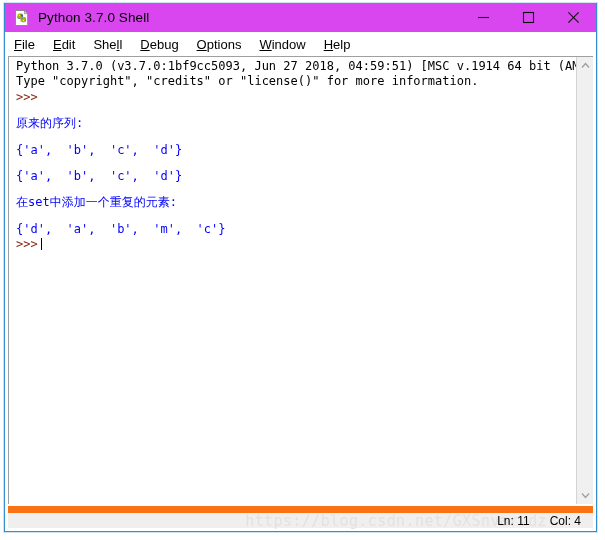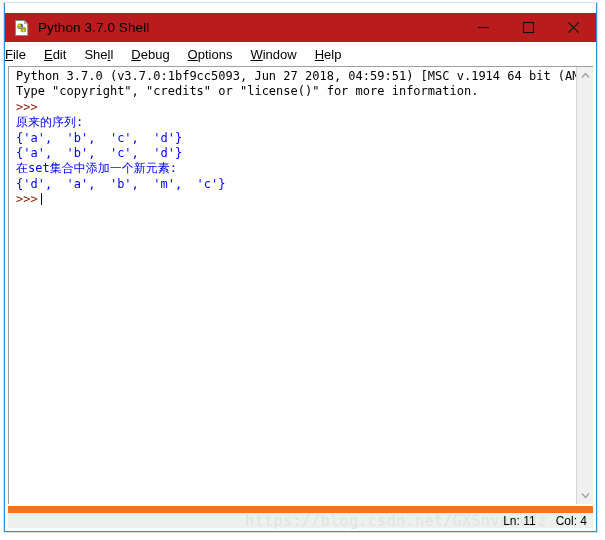--- a/index.html
+++ b/index.html
@@ -32,25 +32,24 @@
     position: absolute;
     left: -2px; right: -2px; top: -1px; bottom: -2px;
     border: 1px solid #cfe4f2;
     pointer-events: none;
   }
 
   
   #titlebar {
     height: 29px;
     min-height: 29px;
-    background: #b91c1c;
-    display: flex;
-    align-items: center;
-    position: relative;
-    margin-top: 10px;
+    background: #d946ef;
+    display: flex;
+    align-items: center;
+    position: relative;
   }
   #app-icon {
     width: 18px;
     height: 18px;
     margin-left: 8px;
     margin-right: 7px;
     position: relative;
     flex: 0 0 auto;
   }
   #title-text {
@@ -74,20 +73,21 @@
   }
   .winbtn svg { display: block; }
 
   
   #menubar {
     height: 24px;
     min-height: 24px;
     background: #ffffff;
     display: flex;
     align-items: center;
+    padding-left: 9px;
     border-bottom: 0;
   }
   .menu-item {
     font-size: 13px;
     color: #000000;
     padding: 0 9px 0 0;
     margin-right: 9px;
     white-space: nowrap;
     font-family: "Liberation Sans", sans-serif;
   }
@@ -116,21 +116,21 @@
   }
   .line {
     font-family: "DejaVu Sans Mono", "Liberation Mono", monospace;
     font-size: 12px;
     line-height: 15.4px;
     white-space: pre;
     color: #000000;
     letter-spacing: 0px;
   }
   .c-black  { color: #000000; }
-  .c-blue   { color: #0000ff; }
+  .c-blue   { color: #0000ff; margin-top: 11px; }
   .c-prompt { color: #8b2a12; }
   .cursor {
     display: inline-block;
     width: 1.5px;
     height: 12px;
     background: #000000;
     vertical-align: -2px;
     margin-left: 3px;
   }
 
@@ -186,21 +186,21 @@
     pointer-events: none;
   }
   .status-field {
     font-family: "Liberation Sans", sans-serif;
     font-size: 12px;
     color: #000000;
     margin-right: 20px;
     z-index: 2;
     white-space: nowrap;
   }
-  #status-col { margin-right: 6px; }
+  #status-col { margin-right: 12px; }
 </style>
 </head>
 <body>
 
 <div id="window">
 
   <div id="titlebar">
     <span id="app-icon">
       <svg width="18" height="18" viewBox="0 0 18 18">
         <path d="M2.5 1.5 h9 l3.2 3.2 v11.8 h-12.2 z" fill="#ffffff" stroke="#8a8a8a" stroke-width="1"></path>
@@ -244,21 +244,21 @@
   </div>
 
   <div id="body-area">
     <div id="textarea">
       <div class="line c-black">Python 3.7.0 (v3.7.0:1bf9cc5093, Jun 27 2018, 04:59:51) [MSC v.1914 64 bit (AMD6</div>
       <div class="line c-black">Type "copyright", "credits" or "license()" for more information.</div>
       <div class="line c-prompt">&gt;&gt;&gt; </div>
       <div class="line c-blue">原来的序列:</div>
       <div class="line c-blue">{'a',  'b',  'c',  'd'}</div>
       <div class="line c-blue">{'a',  'b',  'c',  'd'}</div>
-      <div class="line c-blue">在set集合中添加一个新元素:</div>
+      <div class="line c-blue">在set中添加一个重复的元素:</div>
       <div class="line c-blue">{'d',  'a',  'b',  'm',  'c'}</div>
       <div class="line"><span class="c-prompt">&gt;&gt;&gt;</span><span class="cursor"></span></div>
     </div>
 
     <div id="scrollbar">
       <div class="sb-arrow">
         <svg width="9" height="7" viewBox="0 0 9 7">
           <polyline points="1,5.5 4.5,1.5 8,5.5" fill="none" stroke="#a0a0a0" stroke-width="1.3"></polyline>
         </svg>
       </div>

